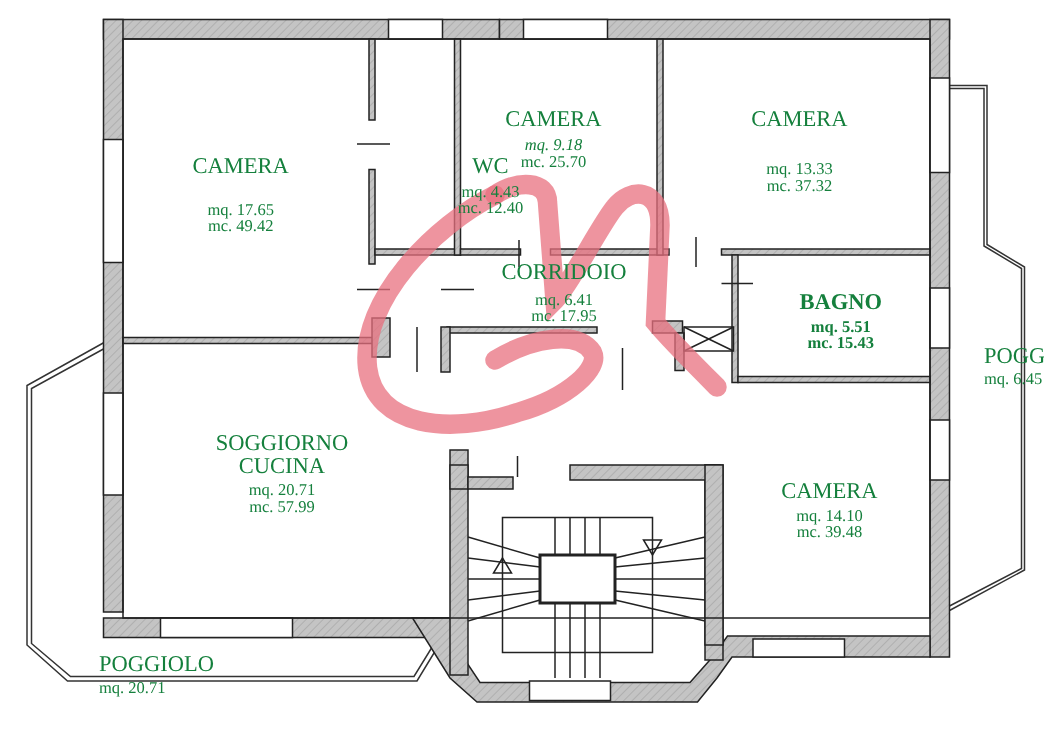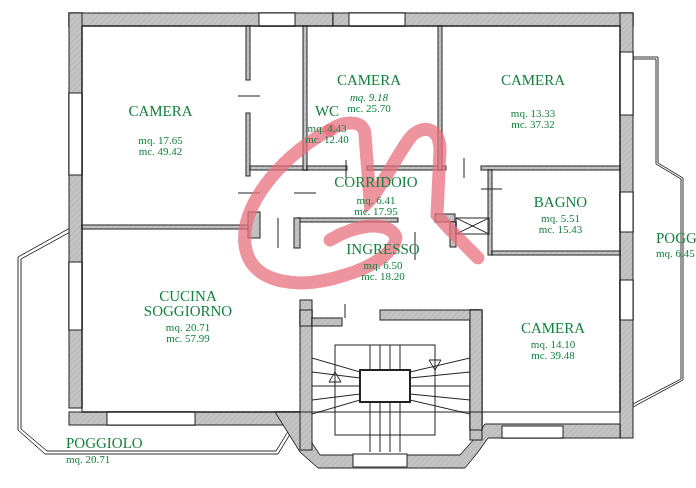--- a/index.html
+++ b/index.html
@@ -163,35 +163,30 @@
     <div class="room-meas" style="margin-top:20px;">mq. 13.33</div>
     <div class="room-meas">mc. 37.32</div>
   </div>
 
   <div class="lbl" style="left:326px;top:175px;width:100px;">
     <div class="room-name">CORRIDOIO</div>
     <div class="room-meas" style="margin-top:5px;">mq. 6.41</div>
     <div class="room-meas">mc. 17.95</div>
   </div>
 
-  <div class="lbl" style="left:518px;top:195px;width:85px;">
+  <div class="lbl" style="left:518px;top:195px;width:85px;font-weight:bold;">
     <div class="room-name">BAGNO</div>
     <div class="room-meas" style="margin-top:3px;">mq. 5.51</div>
     <div class="room-meas">mc. 15.43</div>
   </div>
 
-  <div class="lbl" style="left:338px;top:242px;width:90px;">
-    <div class="room-name">INGRESSO</div>
-    <div class="room-meas" style="margin-top:3px;">mq. 6.50</div>
-    <div class="room-meas">mc. 18.20</div>
-  </div>
 
   <div class="lbl" style="left:133px;top:289px;width:110px;">
+    <div class="room-name">SOGGIORNO</div>
     <div class="room-name">CUCINA</div>
-    <div class="room-name">SOGGIORNO</div>
     <div class="room-meas" style="margin-top:3px;">mq. 20.71</div>
     <div class="room-meas">mc. 57.99</div>
   </div>
 
   <div class="lbl" style="left:508px;top:321px;width:90px;">
     <div class="room-name">CAMERA</div>
     <div class="room-meas" style="margin-top:3px;">mq. 14.10</div>
     <div class="room-meas">mc. 39.48</div>
   </div>
 

